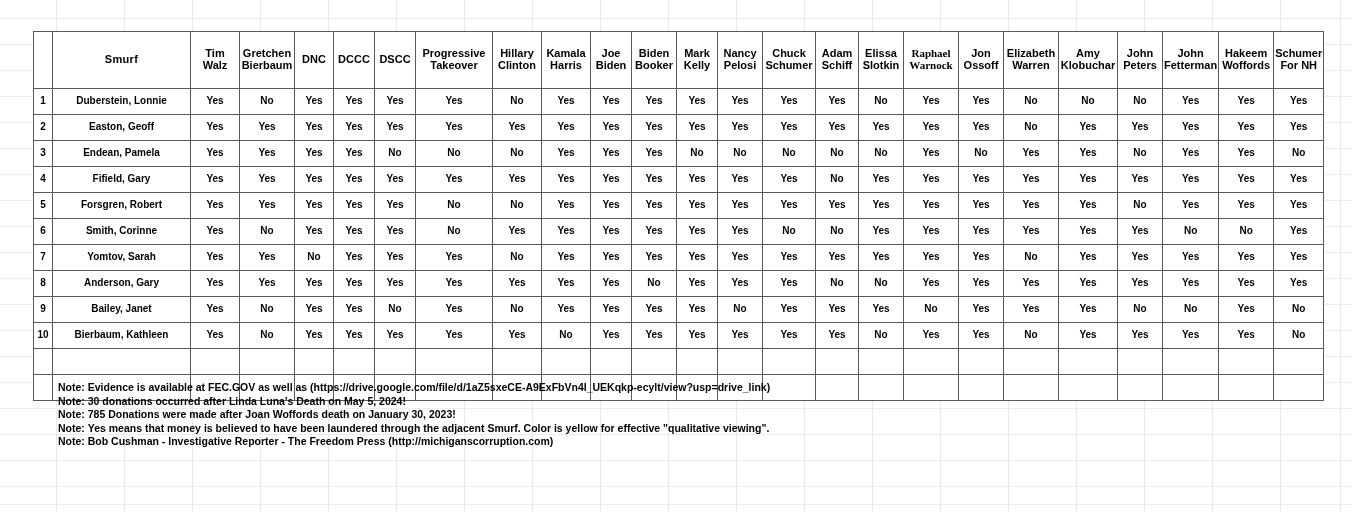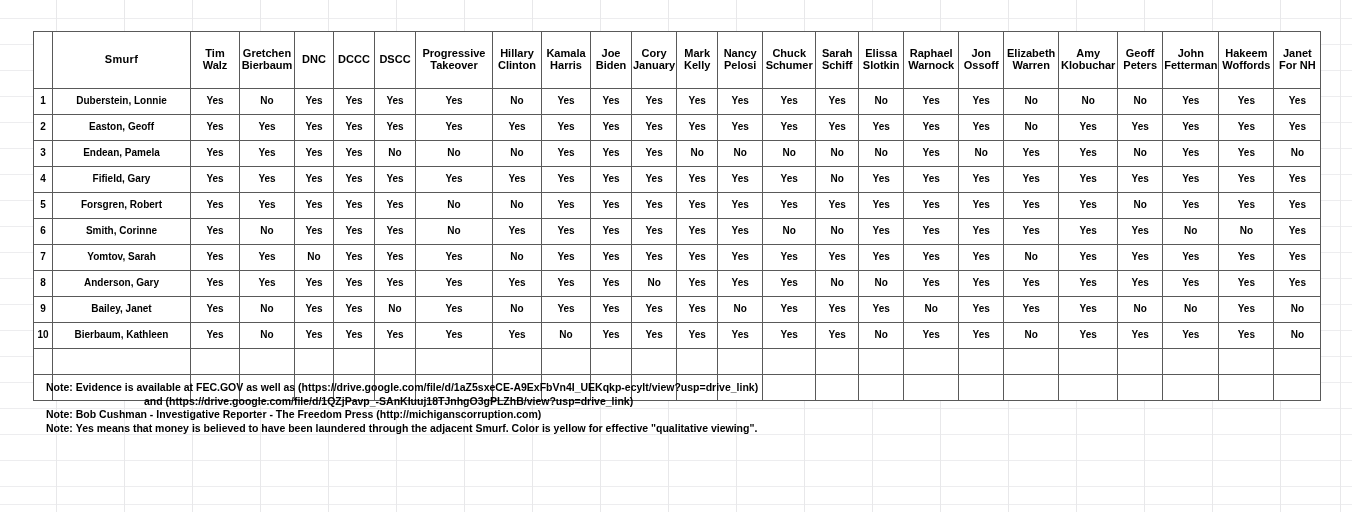--- a/index.html
+++ b/index.html
@@ -101,21 +101,21 @@
     position: absolute;
     left: 46px;
     top: 381px;
     font-size: 10.5px;
     font-weight: bold;
     color: #000000;
     line-height: 13.6px;
     font-family: "Liberation Sans", sans-serif;
     white-space: nowrap;
   }
-  #notes .note-line { display: block; }
+  #notes .note-line { display: block; margin-left: 12px; }
   #notes .note-line.cont { padding-left: 98px; }
   #notes .note-label { display: inline; }
   #notes .note-text { display: inline; }
 </style>
 </head>
 <body>
 
 <div id="sheet-grid"></div>
 
 <div id="page">
@@ -129,34 +129,34 @@
 
         <th class="col-party" style="width: 46px;">Tim Walz</th>
             <th class="col-party" style="width: 52px;">Gretchen Bierbaum</th>
             <th class="col-party" style="width: 36px;">DNC</th>
             <th class="col-party" style="width: 38px;">DCCC</th>
             <th class="col-party" style="width: 38px;">DSCC</th>
             <th class="col-party" style="width: 74px;">Progressive Takeover</th>
             <th class="col-party" style="width: 46px; margin-left: 36px;">Hillary Clinton</th>
             <th class="col-party" style="width: 46px;">Kamala Harris</th>
             <th class="col-party" style="width: 38px;">Joe Biden</th>
-            <th class="col-party" style="width: 42px;">Cory January</th>
+            <th class="col-party" style="width: 42px;">Biden Booker</th>
             <th class="col-party" style="width: 38px;">Mark Kelly</th>
             <th class="col-party" style="width: 42px;">Nancy Pelosi</th>
             <th class="col-party" style="width: 50px;">Chuck Schumer</th>
-            <th class="col-party" style="width: 40px;">Sarah Schiff</th>
+            <th class="col-party" style="width: 40px;">Adam Schiff</th>
             <th class="col-party" style="width: 42px;">Elissa Slotkin</th>
-            <th class="col-party" style="width: 52px;">Raphael Warnock</th>
+            <th class="col-party" style="width: 52px; font-family: Liberation Serif, serif;">Raphael Warnock</th>
             <th class="col-party" style="width: 42px;">Jon Ossoff</th>
             <th class="col-party" style="width: 52px;">Elizabeth Warren</th>
             <th class="col-party" style="width: 56px;">Amy Klobuchar</th>
-            <th class="col-party" style="width: 42px;">Geoff Peters</th>
+            <th class="col-party" style="width: 42px;">John Peters</th>
             <th class="col-party" style="width: 52px;">John Fetterman</th>
             <th class="col-party" style="width: 52px;">Hakeem Woffords</th>
-            <th class="col-party" style="width: 44px;">Janet For NH</th>
+            <th class="col-party" style="width: 44px;">Schumer For NH</th>
           </tr>
       </thead>
       <tbody>
 
       <tr>
             <td class="idx">1</td>
             <td class="rowname">Duberstein, Lonnie</td>
             <td class="val yes">Yes</td>
             <td class="val no">No</td>
             <td class="val yes">Yes</td>
@@ -478,18 +478,19 @@
             <td class="blank"></td>
             <td class="blank"></td>
           </tr>
         </tbody>
     </table>
   </div>
 
   <div id="notes">
 
   <span class="note-line"><span class="note-label">Note:&nbsp;</span><span class="note-text">Evidence is available at FEC.GOV as well as (https://drive.google.com/file/d/1aZ5sxeCE-A9ExFbVn4I_UEKqkp-ecylt/view?usp=drive_link)</span></span>
-      <span class="note-line cont"><span class="note-text">and (https://drive.google.com/file/d/1QZjPavp_-SAnKIuuj18TJnhgO3gPLZhB/view?usp=drive_link)</span></span>
+      <span class="note-line"><span class="note-label">Note:&nbsp;</span><span class="note-text">30 donations occurred after Linda Luna's Death on May 5, 2024!</span></span>
+      <span class="note-line"><span class="note-label">Note:&nbsp;</span><span class="note-text">785 Donations were made after Joan Woffords death on January 30, 2023!</span></span>
+      <span class="note-line"><span class="note-label">Note:&nbsp;</span><span class="note-text">Yes means that money is believed to have been laundered through the adjacent Smurf. Color is yellow for effective "qualitative viewing".</span></span>
       <span class="note-line"><span class="note-label">Note:&nbsp;</span><span class="note-text">Bob Cushman - Investigative Reporter - The Freedom Press    (http://michiganscorruption.com)</span></span>
-      <span class="note-line"><span class="note-label">Note:&nbsp;</span><span class="note-text">Yes means that money is believed to have been laundered through the adjacent Smurf. Color is yellow for effective "qualitative viewing".</span></span>
     </div>
 
 </div>
 
 </body></html>

